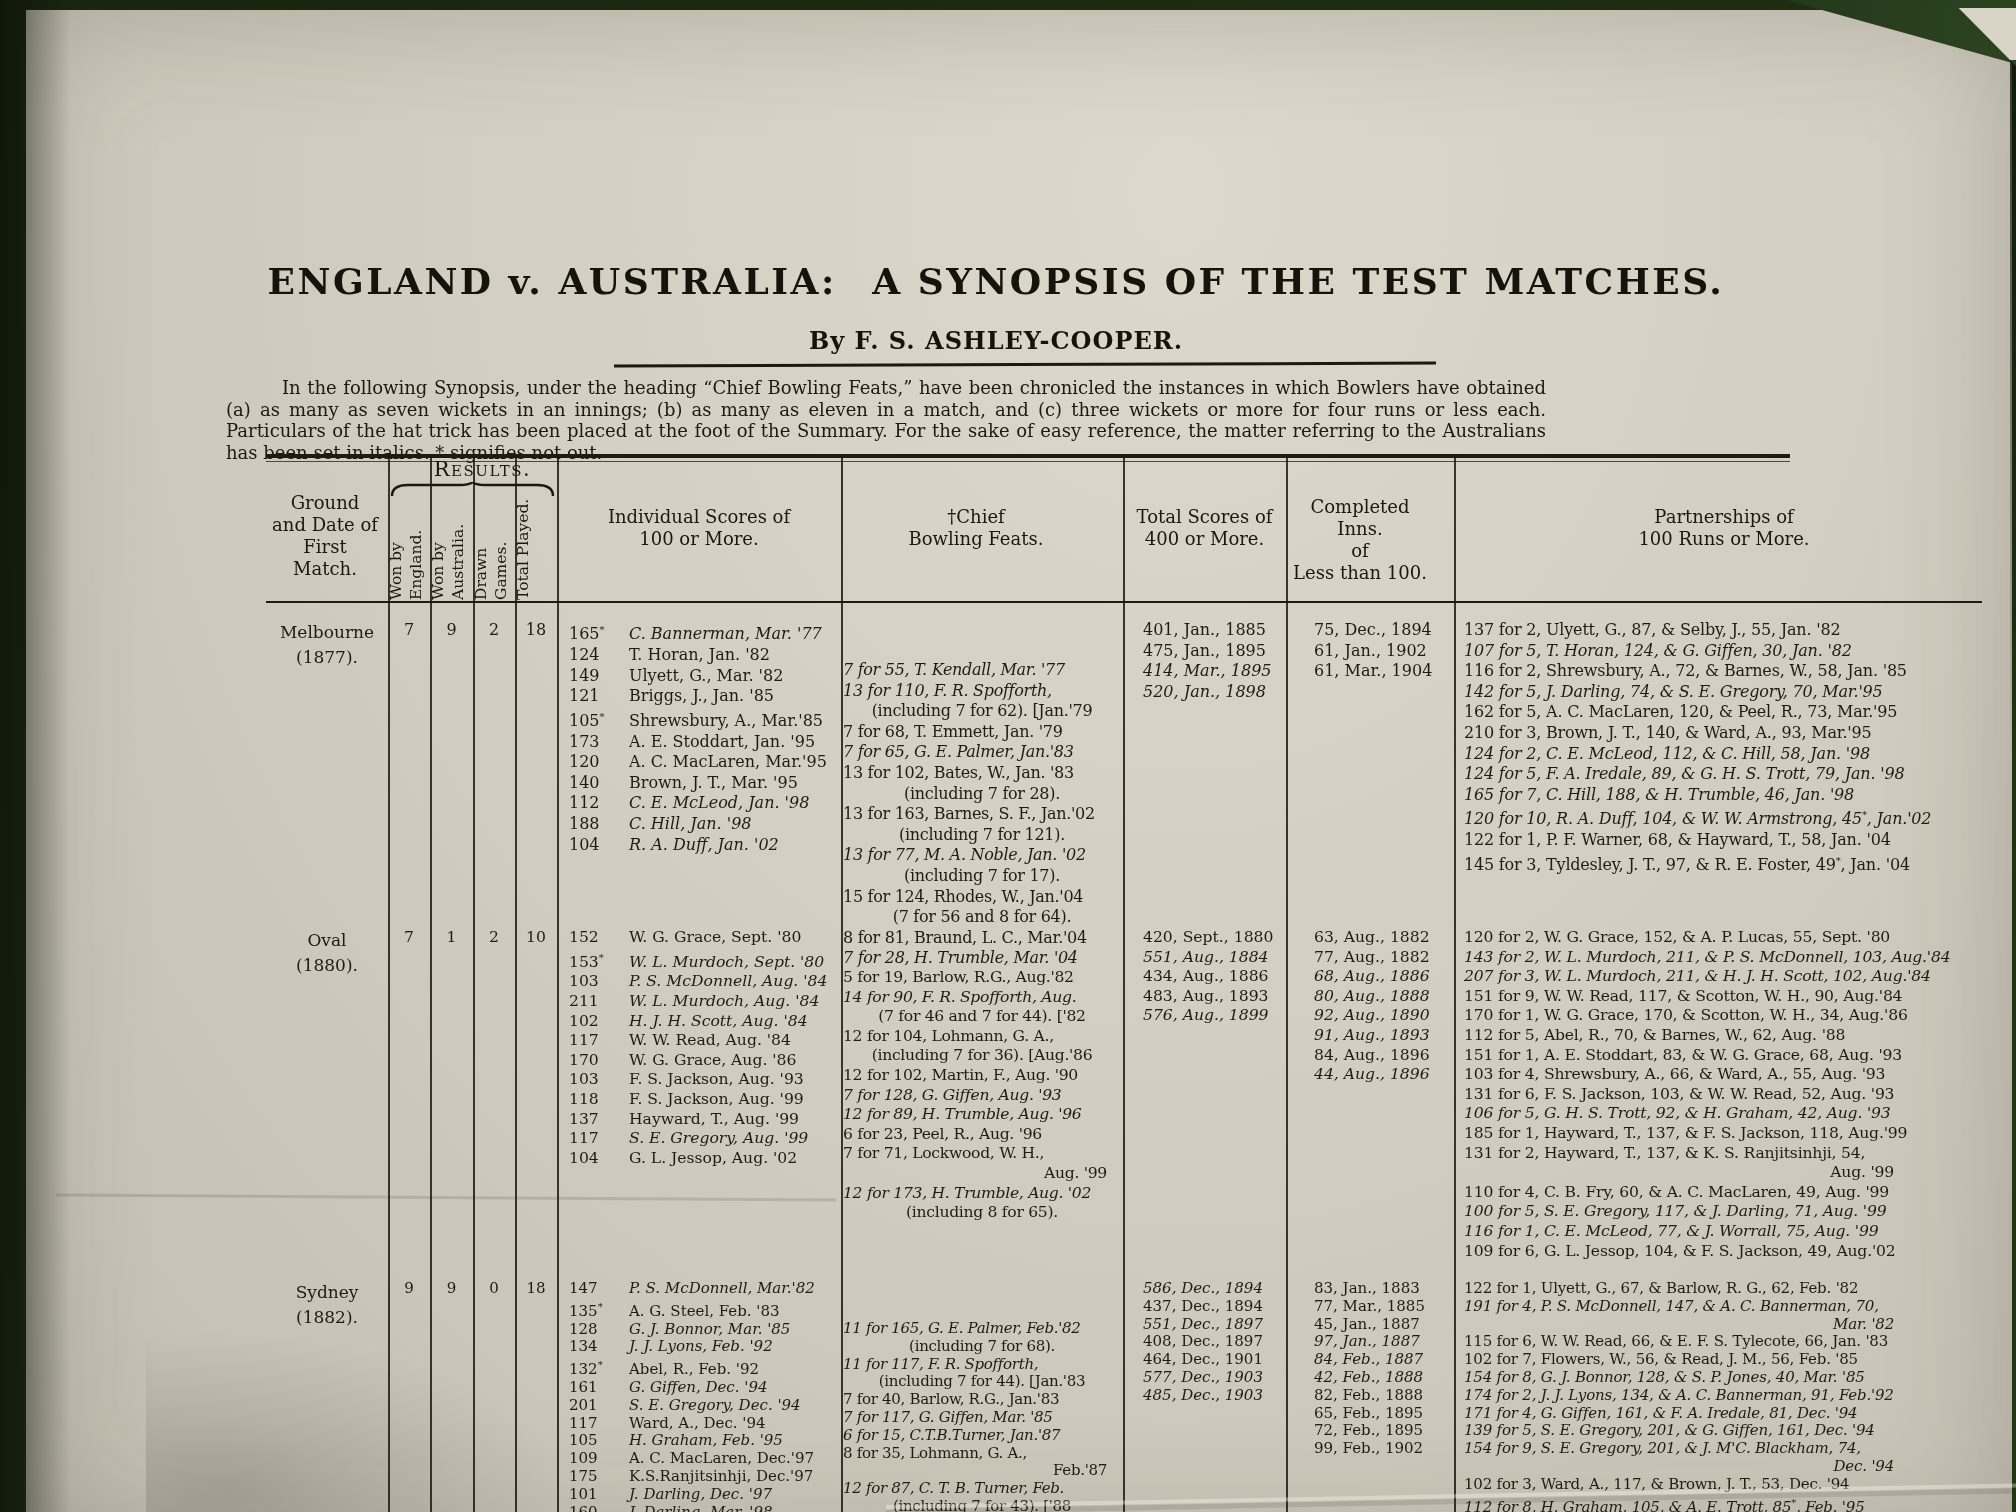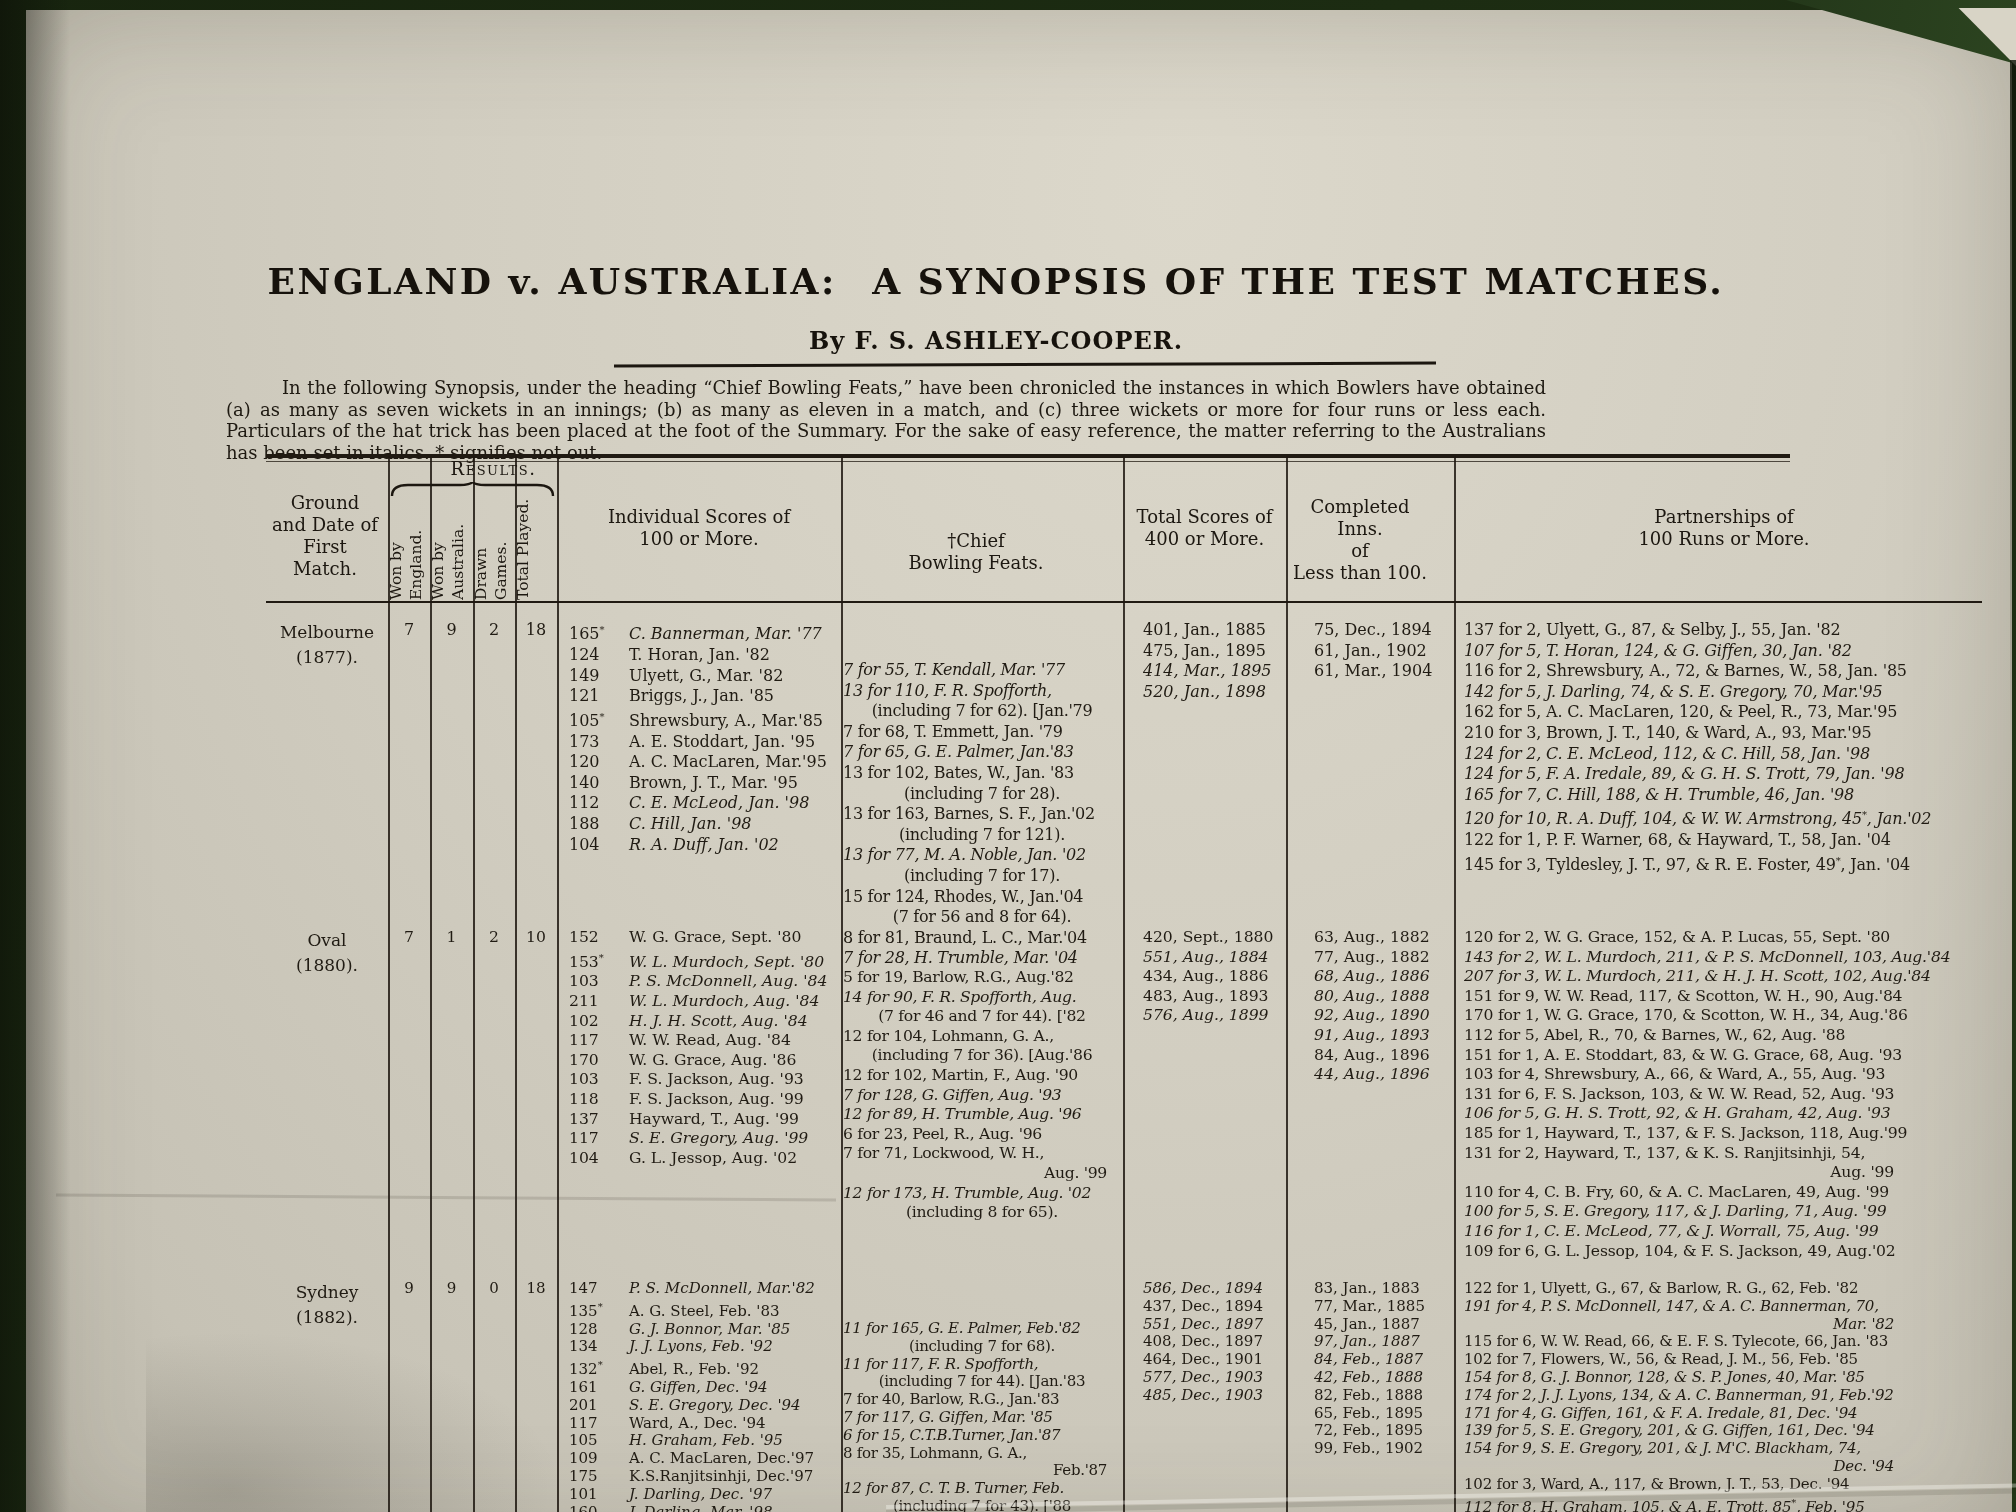--- a/index.html
+++ b/index.html
@@ -46,28 +46,28 @@
   
   .hrule{position:absolute;background:#201a12;}
   .h-top{left:240px;top:444px;width:1524px;height:4px;}
   .h-top2{left:240px;top:451px;width:1524px;height:1px;opacity:.75;}
   .h-mid{left:240px;top:591px;width:1716px;height:2px;}
   .vrule{position:absolute;top:446px;height:1066px;width:2px;background:rgba(30,24,16,.85);}
 
   
   .hcell{position:absolute;text-align:center;font-size:18px;line-height:22px;color:#1c1710;}
   .hc-ground{left:236px;top:482px;width:126px;}
-  .hc-results{left:373px;top:448px;width:189px;font-variant:small-caps;letter-spacing:1.5px;font-size:18px;}
+  .hc-results{left:362px;top:448px;width:189px;font-variant:small-caps;letter-spacing:1.5px;font-size:21px;}
   .hc-brace{position:absolute;left:362px;top:472px;width:169px;height:15px;}
   .vlabel{position:absolute;width:112px;height:44px;transform:rotate(-90deg);
     font-size:15.5px;line-height:19.5px;text-align:left;color:#1c1710;}
   .vl1{left:327px;top:512px;} .vl2{left:369px;top:512px;}
   .vl3{left:412px;top:512px;} .vl4{left:454px;top:512px;}
   .hc-ind{left:531px;top:496px;width:284px;}
-  .hc-bowl{left:815px;top:520px;width:270px;}
+  .hc-bowl{left:815px;top:496px;width:270px;}
   .hc-tot{left:1097px;top:496px;width:163px;}
   .hc-comp{left:1260px;top:486px;width:148px;}
   .hc-part{left:1428px;top:496px;width:540px;}
 
   
   .sec{position:absolute;left:0;width:2016px;}
   .cell{position:absolute;top:0;white-space:nowrap;color:#201b13;}
   .c-ground{left:240px;width:122px;text-align:center;line-height:25px !important;font-size:17px !important;}
   .c-r1{left:362px;width:42px;text-align:center;}
   .c-r2{left:404px;width:43px;text-align:center;}

